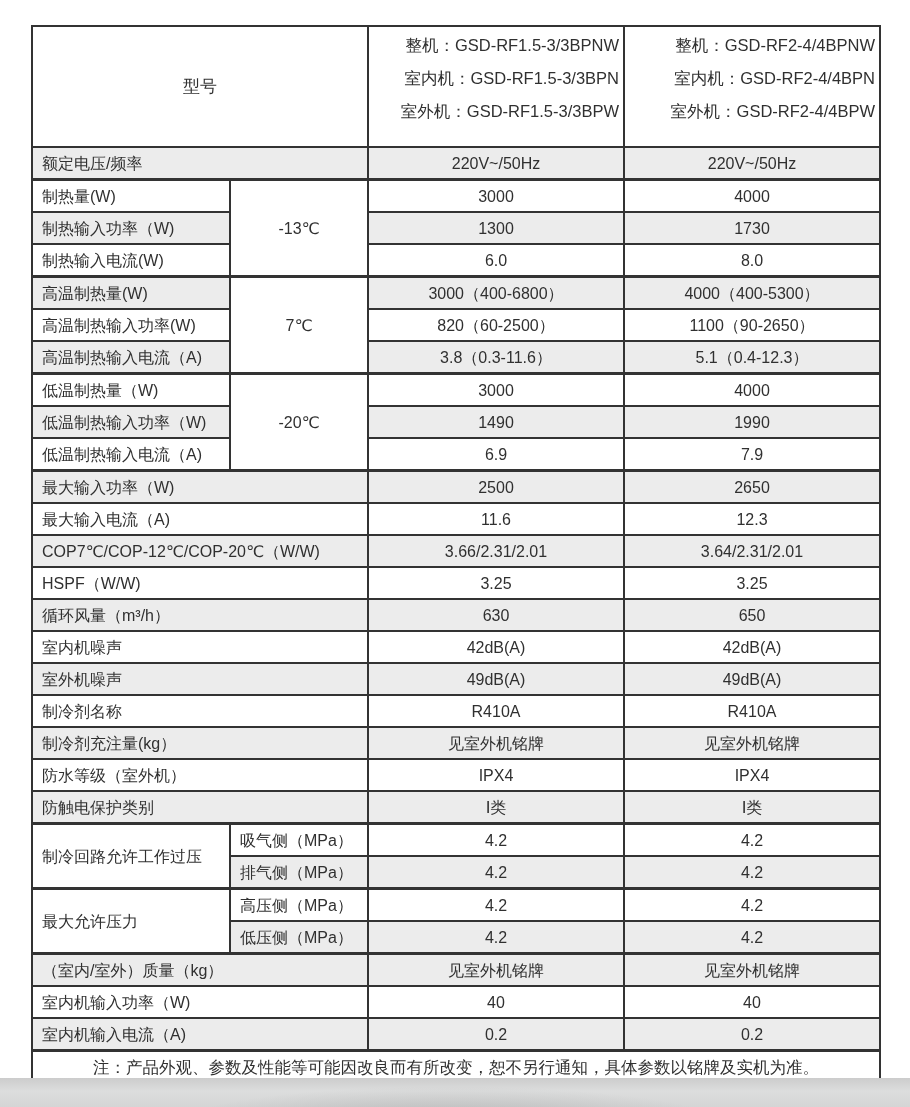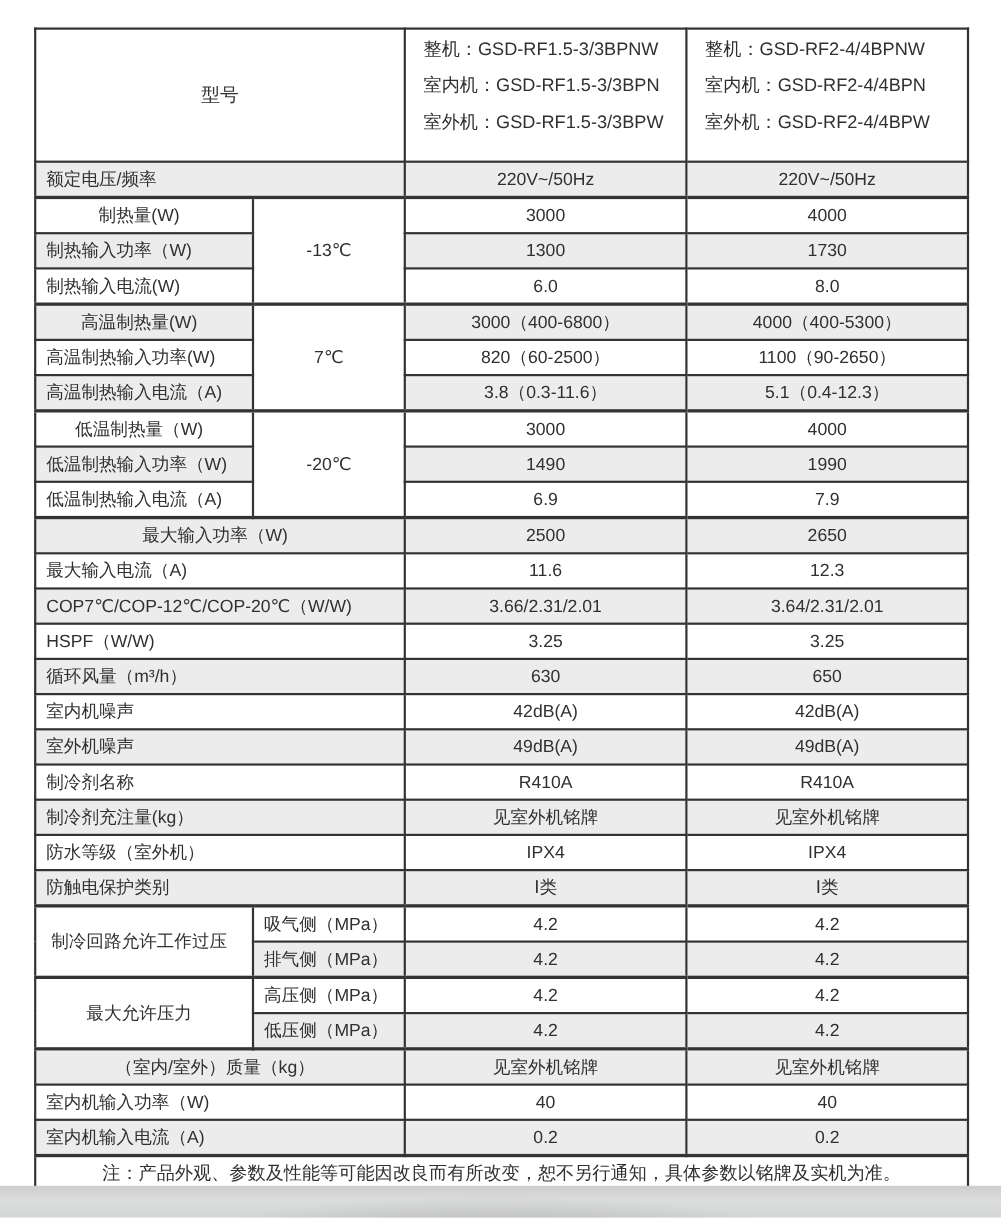--- a/index.html
+++ b/index.html
@@ -20,23 +20,23 @@
     font-weight:normal;
     vertical-align:middle;
     overflow:hidden;white-space:nowrap;
     background:#ffffff;
   }
   .label{text-align:left;padding:0 18px 0 9px;}
   .val{text-align:center;padding:0 2px;margin-left:40px;}
   .shade{background:#ececec !important;}
   .header-row th,.header-row td{height:103px;}
   .model-th{text-align:center;font-size:17px;margin-top:40px;}
-  .model-cell{text-align:left;padding:0 4px 16px 16px;font-size:16.5px;margin-left:24px;}
+  .model-cell{text-align:right;padding:0 4px 16px 16px;font-size:16.5px;margin-left:24px;}
   .model-cell div{line-height:33px;}
-  .grp td{border-top-width:3px;text-align:center;}
+  .grp td{border-top-width:3px;}
   .note-cell{text-align:center;height:32px;font-size:16.5px;padding:0 4px;}
   .bottom-band{
     position:absolute;left:0;top:1078px;width:910px;height:29px;
     background:linear-gradient(180deg,#cccccc 0%,#dcdddd 45%,#d4d5d5 100%);
   }
   .bottom-band .smudge{
     position:absolute;left:170px;top:8px;width:560px;height:40px;
     background:radial-gradient(ellipse at 50% 100%,rgba(120,120,120,0.35),rgba(120,120,120,0) 70%);
   }
 </style>

